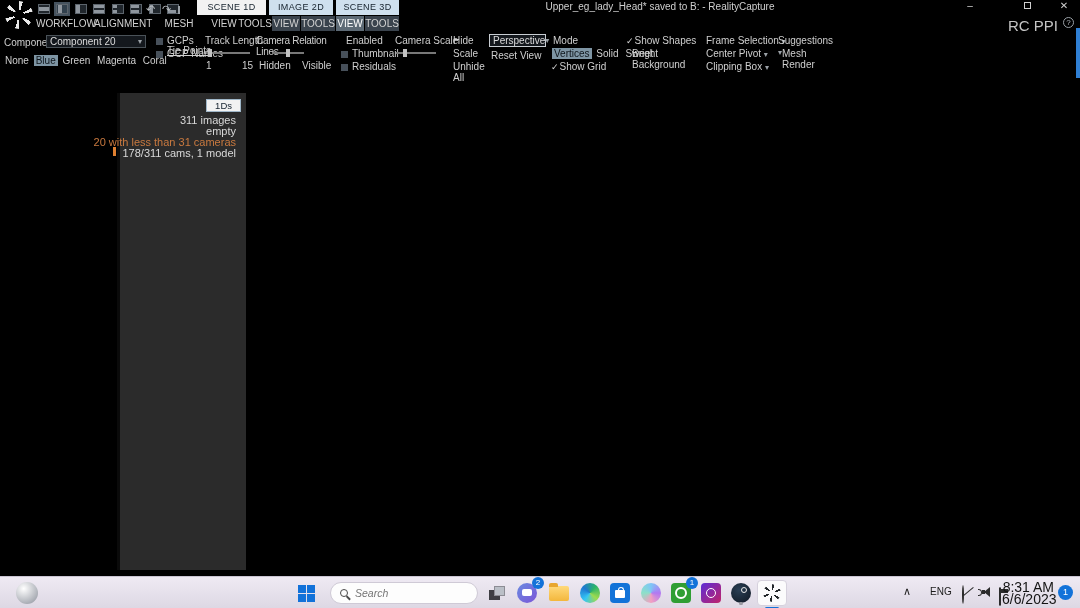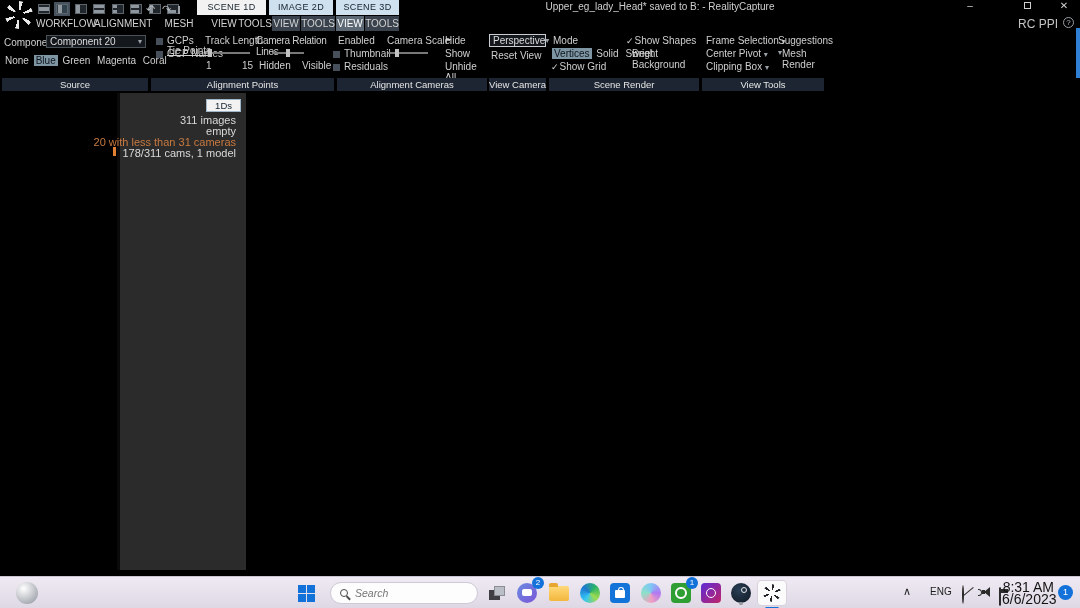--- a/index.html
+++ b/index.html
@@ -25,21 +25,21 @@
   .tab.inactive { background:#cfe0ee; }
   #win-title { position:absolute; left:410px; top:1px; width:500px; text-align:center;
                color:#cfcfcf; font-size:10px; }
   .winctl { position:absolute; top:0; width:18px; height:13px; text-align:center;
             color:#d0d0d0; font-size:10px; line-height:12px; }
   .maxbox { display:inline-block; width:7px; height:7px; border:1px solid #cfcfcf; margin-top:2px; }
   .menu { position:absolute; top:16px; height:15px; line-height:15px; font-size:10px;
           color:#d2d2d2; text-align:center; }
   .menu.bgslate { background:#3a434d; }
   .menu.selected { background:#5d6a75; color:#fff; }
-  #rcppi { position:absolute; right:22px; top:17px; color:#c4c4c4; font-size:12px; }
+  #rcppi { position:absolute; right:22px; top:17px; color:#c4c4c4; font-size:15px; }
   #help-circle { position:absolute; right:6px; top:17px; width:11px; height:11px;
                  border:1px solid #9aa0a6; border-radius:50%; color:#b6bcc2;
                  font-size:8px; text-align:center; line-height:10px; }
 
   
   #ribbon { position:absolute; left:0; top:32px; width:1080px; height:46px; background:#000;
             color:#cfcfcf; font-size:10px; }
   .rgroup { position:absolute; top:0; height:46px; }
   .cb { display:inline-block; width:7px; height:7px; background:#47505a; margin-right:4px;
         vertical-align:-1px; }
@@ -284,30 +284,30 @@
       <span class="abs" style="left:54px; top:28px;">1</span>
       <span class="abs" style="left:90px; top:28px;">15</span>
       <span class="abs" style="left:104px; top:3px; letter-spacing:-.3px;">Camera Relation Lines</span>
       <div class="slider" style="left:120px; top:20px; width:32px;">
           <span class="thumb" style="left:14px;"></span>
         </div>
       <span class="abs" style="left:107px; top:28px;">Hidden</span>
       <span class="abs" style="left:150px; top:28px;">Visible</span>
     </div>
 
-    <div class="rgroup" style="left:329px; width:150px;text-decoration:underline;">
+    <div class="rgroup" style="left:337px; width:150px;text-decoration:underline;">
       <div class="abs" style="left:9px; top:3px;">Enabled</div>
       <div class="abs" style="left:4px; top:16px;"><span class="cb"></span><span>Thumbnail</span></div>
       <div class="abs" style="left:4px; top:29px;"><span class="cb"></span><span>Residuals</span></div>
       <span class="abs" style="left:58px; top:3px;">Camera Scale</span>
       <div class="slider" style="left:59px; top:20px; width:40px;">
           <span class="thumb" style="left:7px;"></span>
         </div>
       <div class="abs" style="left:116px; top:3px;">Hide</div>
-      <div class="abs" style="left:116px; top:16px;">Show</div>
+      <div class="abs" style="left:116px; top:16px;">Scale</div>
       <div class="abs" style="left:116px; top:29px;">Unhide All</div>
     </div>
 
     <div class="rgroup" style="left:489px; width:58px;">
       <div class="dd" style="left:0px; top:2px; width:57px; border:1px solid #c8cdd2;">
         <span>Perspective</span>
         <span class="caret">▾</span>
       </div>
       <div class="abs" style="left:2px; top:18px;">Reset View</div>
     </div>
@@ -326,28 +326,20 @@
 
     <div class="rgroup" style="left:702px; width:123px;">
       <div class="abs" style="left:4px; top:3px;"><span>Frame Selection</span> <span class="ddcaret">▾</span></div>
       <div class="abs" style="left:4px; top:16px;"><span>Center Pivot</span> <span class="ddcaret">▾</span></div>
       <div class="abs" style="left:4px; top:29px;"><span>Clipping Box</span> <span class="ddcaret">▾</span></div>
       <div class="abs" style="left:76px; top:3px;"><span>Suggestions</span> <span class="ddcaret">▾</span></div>
       <div class="abs" style="left:80px; top:16px;">Mesh Render</div>
     </div>
   </div>
 
-  <div id="section-bar">
-    <div class="secbar" style="left:2px;   width:146px;">Source</div>
-    <div class="secbar" style="left:151px; width:183px;">Alignment Points</div>
-    <div class="secbar" style="left:337px; width:150px;">Alignment Cameras</div>
-    <div class="secbar" style="left:489px; width:57px;">View Camera</div>
-    <div class="secbar" style="left:549px; width:150px;">Scene Render</div>
-    <div class="secbar" style="left:702px; width:122px;">View Tools</div>
-  </div>
   <div id="ribbon-edge-strip"></div>
 
   <div id="panel-divider"></div>
 
   <div id="stats-panel">
     <div class="view-label" style="top:6px; right:5px;">1Ds</div>
     <div class="stat" style="top:22px;">311 images</div>
     <div class="stat" style="top:33px;">empty</div>
     <div class="stat orange" style="top:44px;">20 with less than 31 cameras</div>
     <div class="stat" style="top:55px;">178/311 cams, 1 model</div>

